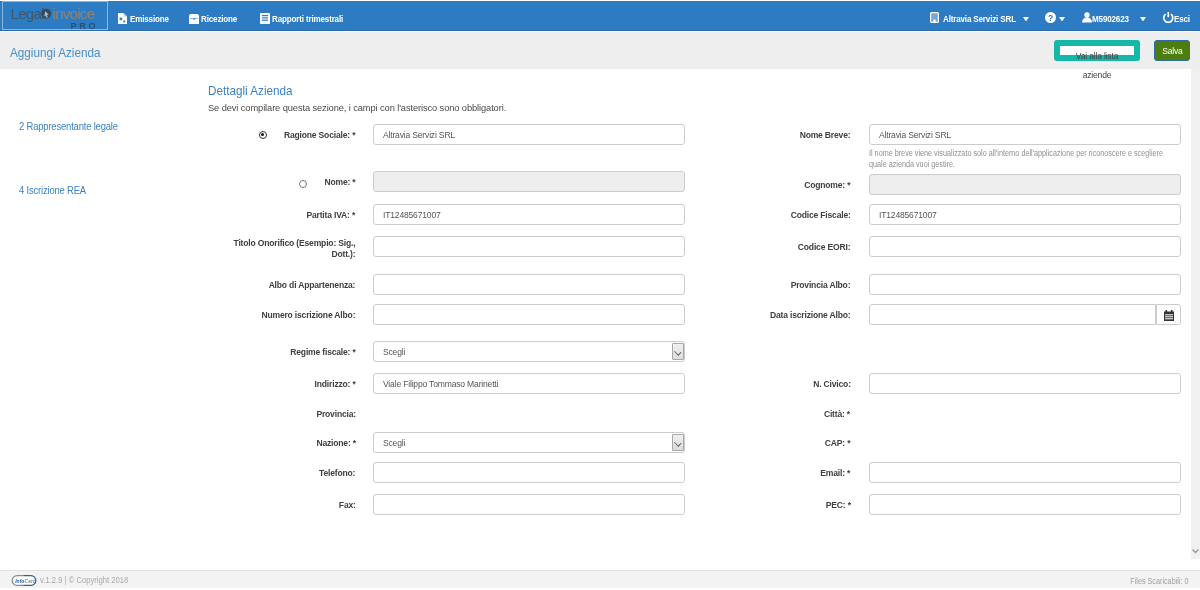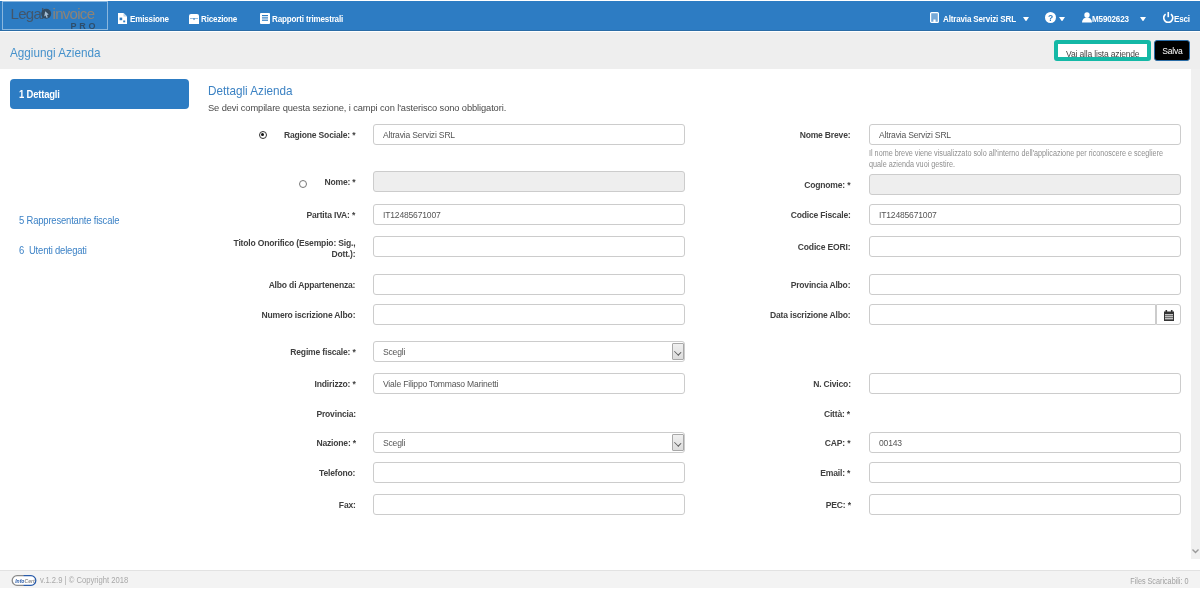--- a/index.html
+++ b/index.html
@@ -11,22 +11,22 @@
 
 #nav { position:absolute; left:0; top:1px; width:1200px; height:30px; background:#2d7cc3; border-bottom:1px solid #2a6ca6; }
 #logo { position:absolute; left:2px; top:0px; width:106px; height:29px; border:1px solid rgba(255,255,255,0.45); }
 .navtxt { color:#fff; font-weight:bold; font-size:9.5px; letter-spacing:-0.2px; }
 .navico { position:absolute; }
 
 
 #band { position:absolute; left:0; top:32px; width:1200px; height:37px; background:#eeeeee; }
 #bandtitle { left:10px; top:46px; font-size:13px; color:#4591cb; }
 .btn { position:absolute; height:21px; border-radius:3px; font-size:9.5px; letter-spacing:-0.2px; text-align:center; }
-#btn-vai { left:1054px; top:40px; width:97px; background:#fff; border:4px solid #14b8a6; color:#444; line-height:19px; }
-#btn-salva { left:1154px; top:40px; width:36px; background:#000000; border:1px solid #2a6ca6; color:#fff; line-height:19px; }
+#btn-vai { left:1054px; top:40px; width:86px; background:#fff; border:6px solid #14b8a6; color:#444; line-height:19px; }
+#btn-salva { left:1154px; top:40px; width:36px; background:#4d7c0f; border:1px solid #2a6ca6; color:#fff; line-height:19px; }
 
 
 .step { position:absolute; left:10px; width:179px; height:31px; font-size:10.5px; letter-spacing:-0.2px; color:#3c82c6; }
 .step span { position:absolute; left:9px; top:50%; margin-top:-6px; line-height:12px; display:inline-block; white-space:nowrap; transform-origin:0 50%; transform:scaleX(.9); }
 #step1 { top:79px; height:30px; background:#2d7cc3; border-radius:4px; color:#fff; font-weight:bold; }
 
 
 #h-dett { left:208px; top:84px; font-size:13px; color:#3c82c3; }
 #h-sub { left:208px; top:103px; font-size:9.3px; color:#4a4a4a; letter-spacing:-0.1px;text-align:right; }
 
@@ -117,28 +117,25 @@
         <rect x="4.45" y="0" width="1.6" height="5.2" fill="#fff"></rect>
       </svg>
     <span class="t navtxt sx85" style="left:1173.5px;top:12.5px;line-height:10px;">Esci</span>
   </div>
 
   <div id="band"></div>
   <span class="t sx88" id="bandtitle" style="line-height:13px;">Aggiungi Azienda</span>
   <div class="btn" id="btn-vai"><span style="display:inline-block;transform:scaleX(.9);transform-origin:center;">Vai alla lista aziende</span></div>
   <div class="btn" id="btn-salva"><span style="display:inline-block;transform:scaleX(.9);transform-origin:center;">Salva</span></div>
 
-  <div class="step" id="step1">
-      <span>1 Dettagli</span>
-    </div>
-  <div class="step" style="top:204.5px;">
-      <span>5 Rappresentante fiscale</span>
-    </div>
-  <div class="step" style="top:234.5px;">
-      <span>6&nbsp; Utenti delegati</span>
+  <div class="step" style="top:110.5px;">
+      <span>2 Rappresentante legale</span>
+    </div>
+  <div class="step" style="top:174.5px;">
+      <span>4 Iscrizione REA</span>
     </div>
 
   <span class="t sx88" id="h-dett" style="line-height:13px;">Dettagli Azienda</span>
   <span class="t" id="h-sub" style="line-height:11px;">Se devi compilare questa sezione, i campi con l'asterisco sono obbligatori.</span>
 
   <span class="radio sel2" style="left:258.5px;top:130.5px;"></span>
   <span class="lab l" style="top:124px;">Ragione Sociale: *</span>
   <div class="inp l" style="top:124px;">
       <span class="v">Altravia Servizi SRL</span>
     </div>
@@ -221,23 +218,20 @@
         <rect x="1" y="8.3" width="8" height="1" fill="#fff"></rect>
       </svg>
     </div>
 
   <span class="lab r" style="top:372.5px;">N. Civico:</span>
   <div class="inp r" style="top:372.5px;"></div>
 
   <span class="lab r" style="top:402.5px;">Città: *</span>
 
   <span class="lab r" style="top:432px;">CAP: *</span>
-  <div class="inp r" style="top:432px;">
-      <span class="v">00143</span>
-    </div>
 
   <span class="lab r" style="top:462px;">Email: *</span>
   <div class="inp r" style="top:462px;"></div>
 
   <span class="lab r" style="top:493.5px;">PEC: *</span>
   <div class="inp r" style="top:493.5px;"></div>
 
   <div style="position:absolute;left:1190.5px;top:69px;width:9.5px;height:490px;background:#f0f0f0;"></div>
   <svg style="position:absolute;left:1192px;top:549px;" width="7" height="5" viewBox="0 0 7 5">
       <polyline points="0.5,0.5 3.5,3.5 6.5,0.5" fill="none" stroke="#9a9a9a" stroke-width="1.4"></polyline>

